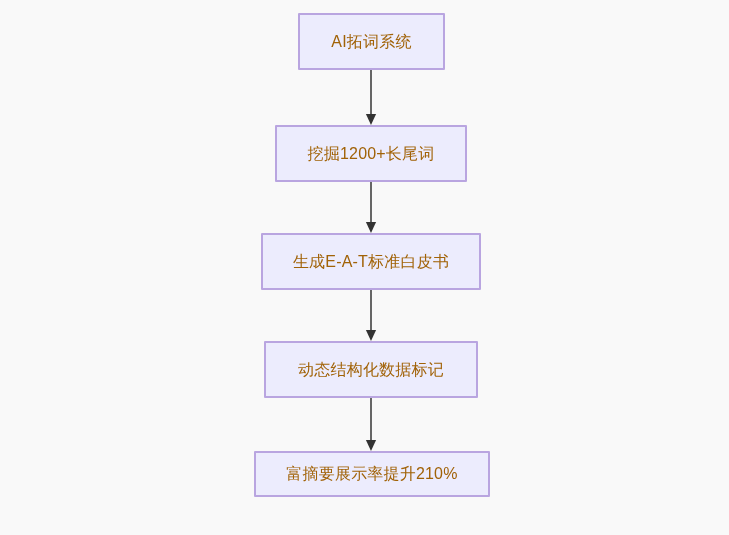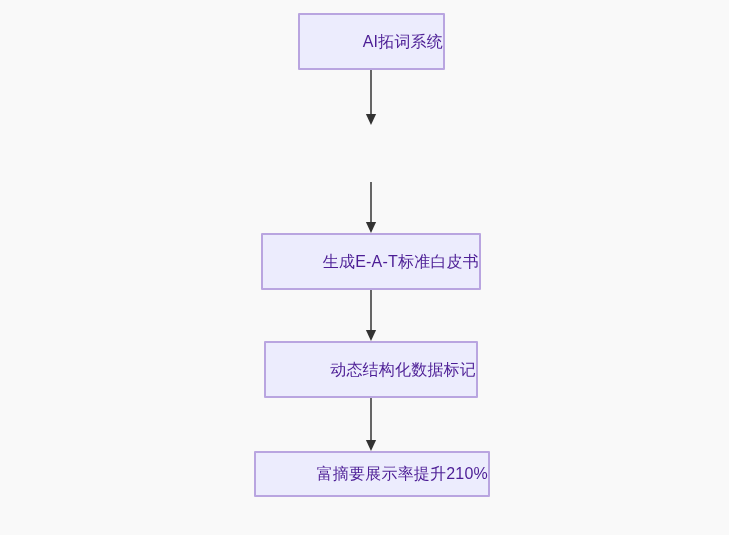--- a/index.html
+++ b/index.html
@@ -19,22 +19,22 @@
     height: 535px;
   }
   .node {
     position: absolute;
     box-sizing: border-box;
     background: #ececfd;
     border: 2px solid #b9a5e0;
     border-radius: 1px;
     display: flex;
     align-items: center;
-    justify-content: flex-end;
-    color: #4c1d95;
+    justify-content: center;
+    color: #a16207;
     font-size: 16px;
     line-height: 1;
     letter-spacing: 0.2px;
     white-space: nowrap;
   }
   .node-label {
     display: block;
   }
   .edge {
     position: absolute;
@@ -74,20 +74,23 @@
     <svg width="12" height="53" viewBox="0 0 12 53" aria-hidden="true">
       <line x1="6" y1="0" x2="6" y2="44" stroke="#666666" stroke-width="2"></line>
       <polygon points="6,53 0.9,42 11.1,42" fill="#333333"></polygon>
     </svg>
   </div>
 
   <div class="node" style="left:298px; top:13px; width:147px; height:57px;">
     <span class="node-label">AI拓词系统</span>
   </div>
 
+  <div class="node" style="left:275px; top:125px; width:192px; height:57px;">
+    <span class="node-label">挖掘1200+长尾词</span>
+  </div>
 
   <div class="node" style="left:261px; top:233px; width:220px; height:57px;">
     <span class="node-label">生成E-A-T标准白皮书</span>
   </div>
 
   <div class="node" style="left:264px; top:341px; width:214px; height:57px;">
     <span class="node-label">动态结构化数据标记</span>
   </div>
 
   <div class="node" style="left:254px; top:451px; width:236px; height:46px;">

